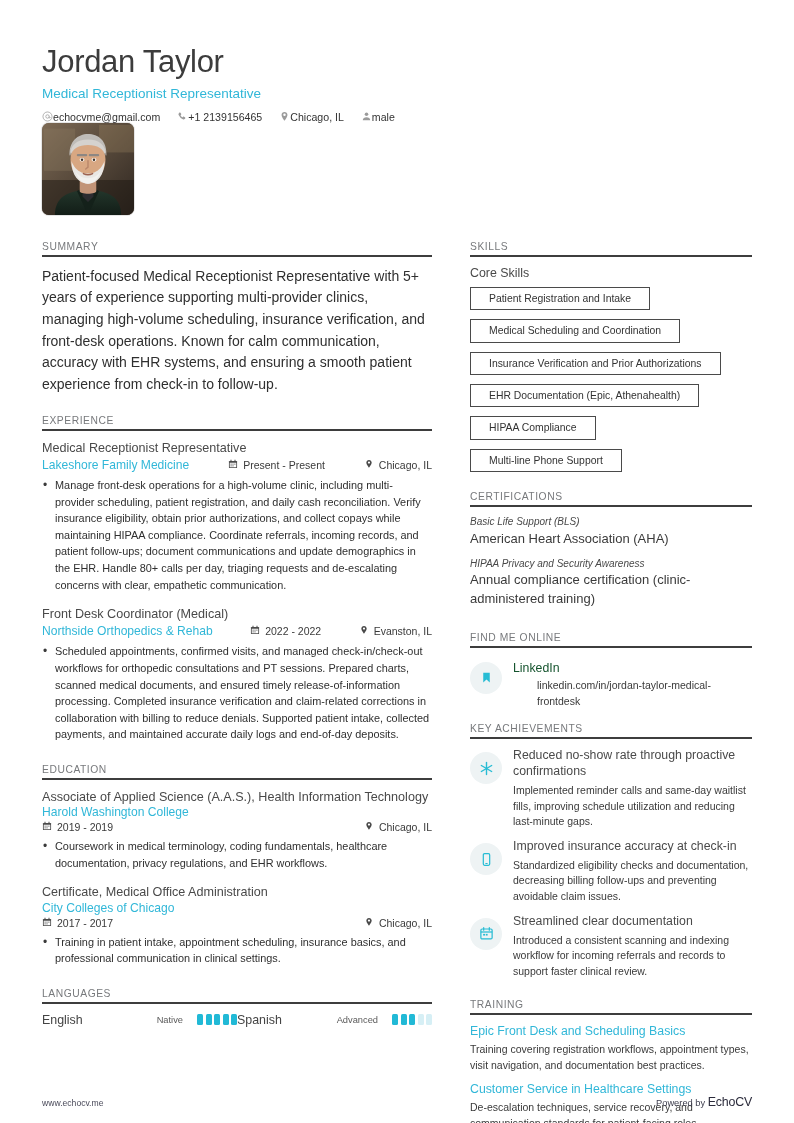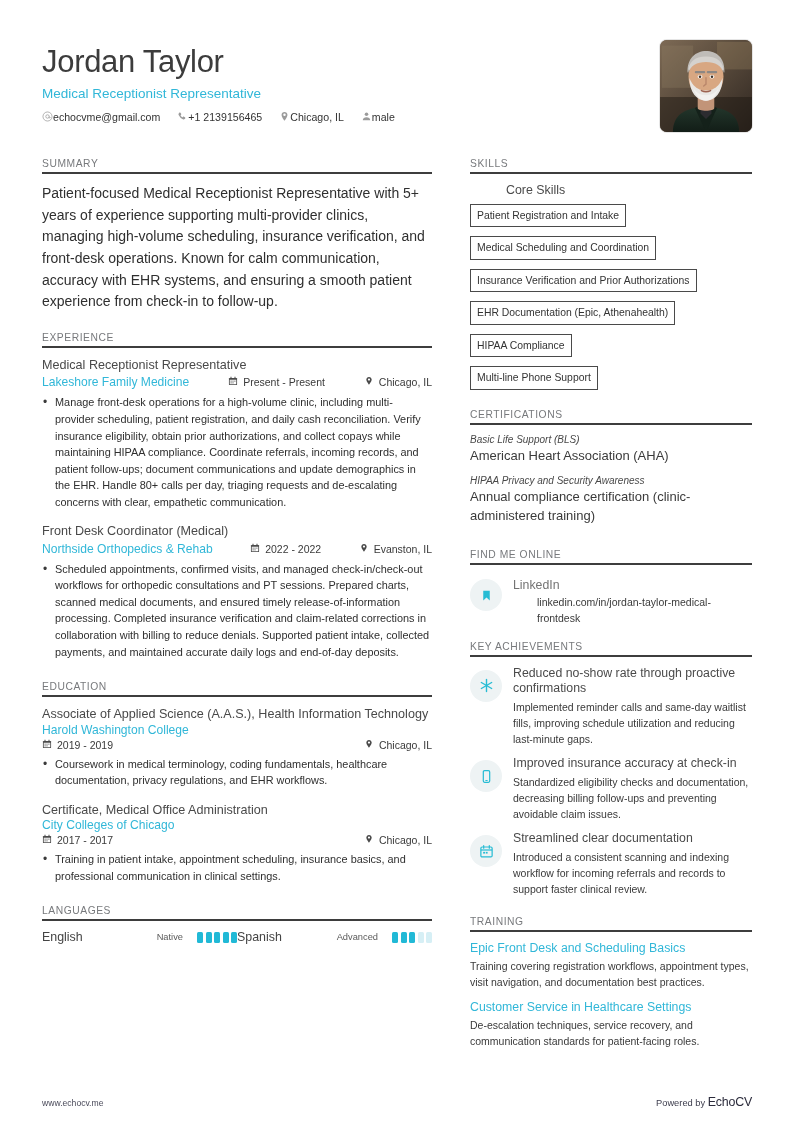--- a/index.html
+++ b/index.html
@@ -6,21 +6,21 @@
   html, body {
     width: 794px; height: 1123px;
     background: #ffffff;
     font-family: "Liberation Sans", sans-serif;
     color: #333333;
     -webkit-font-smoothing: antialiased;
   }
   .page { position: relative; width: 794px; height: 1123px; padding: 40px 42px 0 42px; }
 
   
-  .header { display: flex; justify-content: space-between; align-items: flex-start; }
+  .header { display: flex; justify-content: space-between; align-items: flex-start; flex-direction: column; }
   .header-left { padding-top: 4px; }
   .name { font-size: 31px; font-weight: 400; color: #3c3c3c; letter-spacing: -0.3px; line-height: 1.15; }
   .job-title { font-size: 13.5px; color: #31b7d8; margin-top: 6px; font-weight: 400; }
   .contact-row { display: flex; align-items: center; gap: 17px; margin-top: 10px; flex-wrap: wrap; }
   .contact-item { display: flex; align-items: center; font-size: 10.6px; color: #333; white-space: nowrap; }
   .contact-item svg { display: block; }
   .photo {
     width: 92px; height: 92px; border-radius: 7px; overflow: hidden;
     flex: none; position: relative; background: #6b5a49;
     box-shadow: 0 0 0 1px rgba(0,0,0,.10);
@@ -57,33 +57,33 @@
   .lang-cell { display: flex; align-items: center; flex: 1; }
   .lang-name { font-size: 12.4px; color: #444; }
   .lang-right { margin-left: auto; display: flex; align-items: center; gap: 14px; }
   .lang-level { font-size: 9.3px; color: #5a5a5a; }
   .dots { display: flex; gap: 2.5px; }
   .dot { width: 6px; height: 11px; border-radius: 1.5px; background: #d6eff5; }
   .dot.on { background: #21b9d6; }
 
   
   .chips { display: flex; flex-direction: column; align-items: flex-start; gap: 9px; margin-top: 7px; }
-  .chip { border: 1px solid #4a4a4a; padding: 5px 6px; font-size: 10.4px; color: #333; line-height: 1.1; }
-  .sub-head { font-size: 12.4px; color: #4a4a4a; margin-bottom: 2px; margin-left: 36px; }
+  .chip { border: 1px solid #4a4a4a; padding: 5px 18px; font-size: 10.4px; color: #333; line-height: 1.1; }
+  .sub-head { font-size: 12.4px; color: #4a4a4a; margin-bottom: 2px; }
 
   
   .cert { margin-bottom: 9px; }
   .cert-name { font-size: 10px; color: #494949; line-height: 1.25; font-style: italic; }
   .cert-issuer { font-size: 13px; color: #3a3a3a; line-height: 1.45; margin-top: 1px; }
 
   
   .icon-row { display: flex; gap: 11px; align-items: flex-start; margin-top: 10px; }
   .icon-circle { width: 32px; height: 32px; border-radius: 50%; background: #eef3f4; flex: none; display: flex; align-items: center; justify-content: center; margin-top: 4px; }
   .icon-body { flex: 1; min-width: 0; }
-  .io-title { font-size: 12.3px; color: #737373; line-height: 1.3; }
+  .io-title { font-size: 12.3px; color: #14532d; line-height: 1.3; }
   .io-sub { font-size: 10.5px; color: #3a3a3a; line-height: 1.5; margin-top: 1px; word-break: break-word; padding-left: 24px; }
 
   .ach-row { display: flex; gap: 11px; align-items: flex-start; margin-top: 9px; }
   .ach-title { font-size: 12.3px; color: #4a4a4a; line-height: 1.28; }
   .ach-desc { font-size: 10.5px; color: #3a3a3a; line-height: 1.5; margin-top: 3px; }
 
   
   .train { margin-top: 9px; }
   .train-title { font-size: 12.3px; color: #31b7d8; line-height: 1.3; }
   .train-desc { font-size: 10.5px; color: #3a3a3a; line-height: 1.5; margin-top: 2px; }

